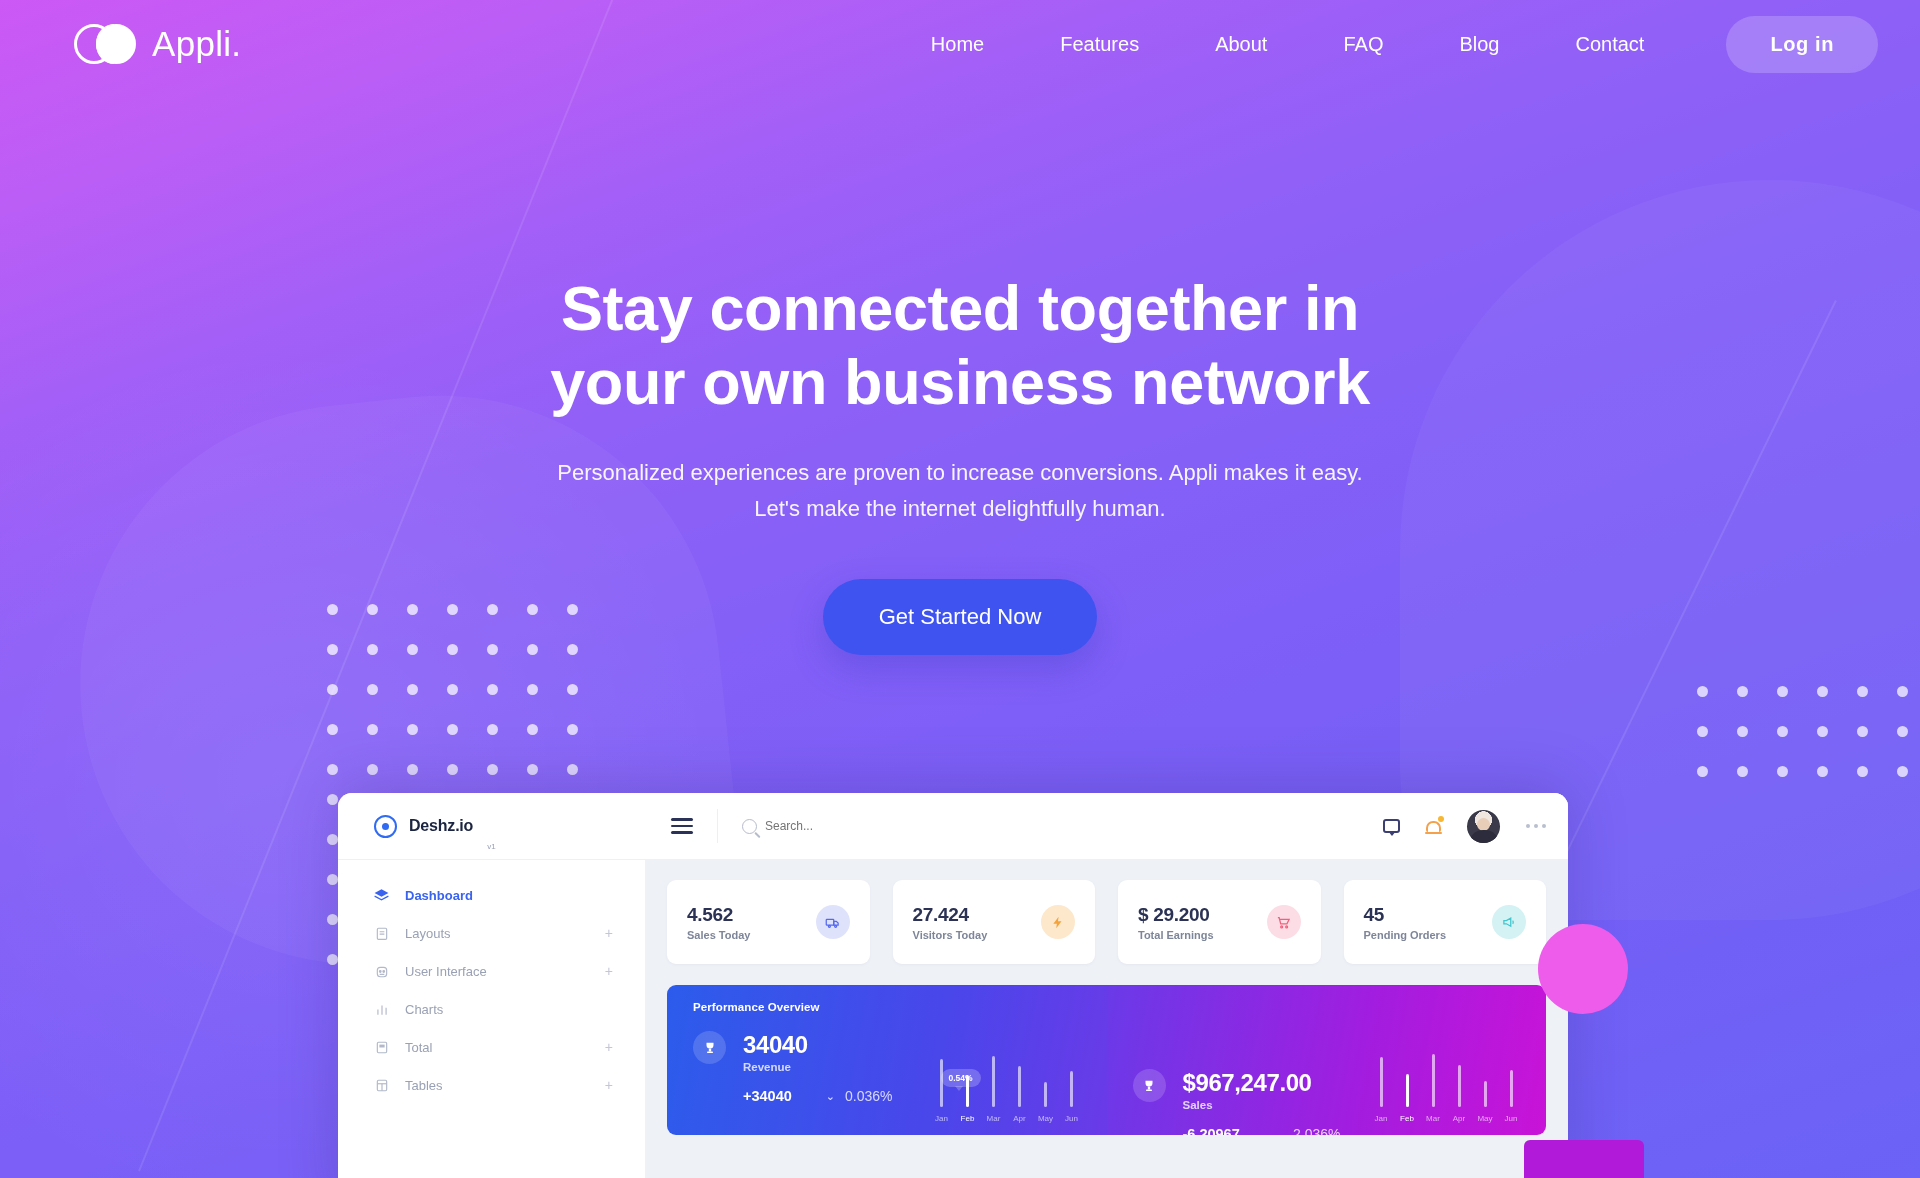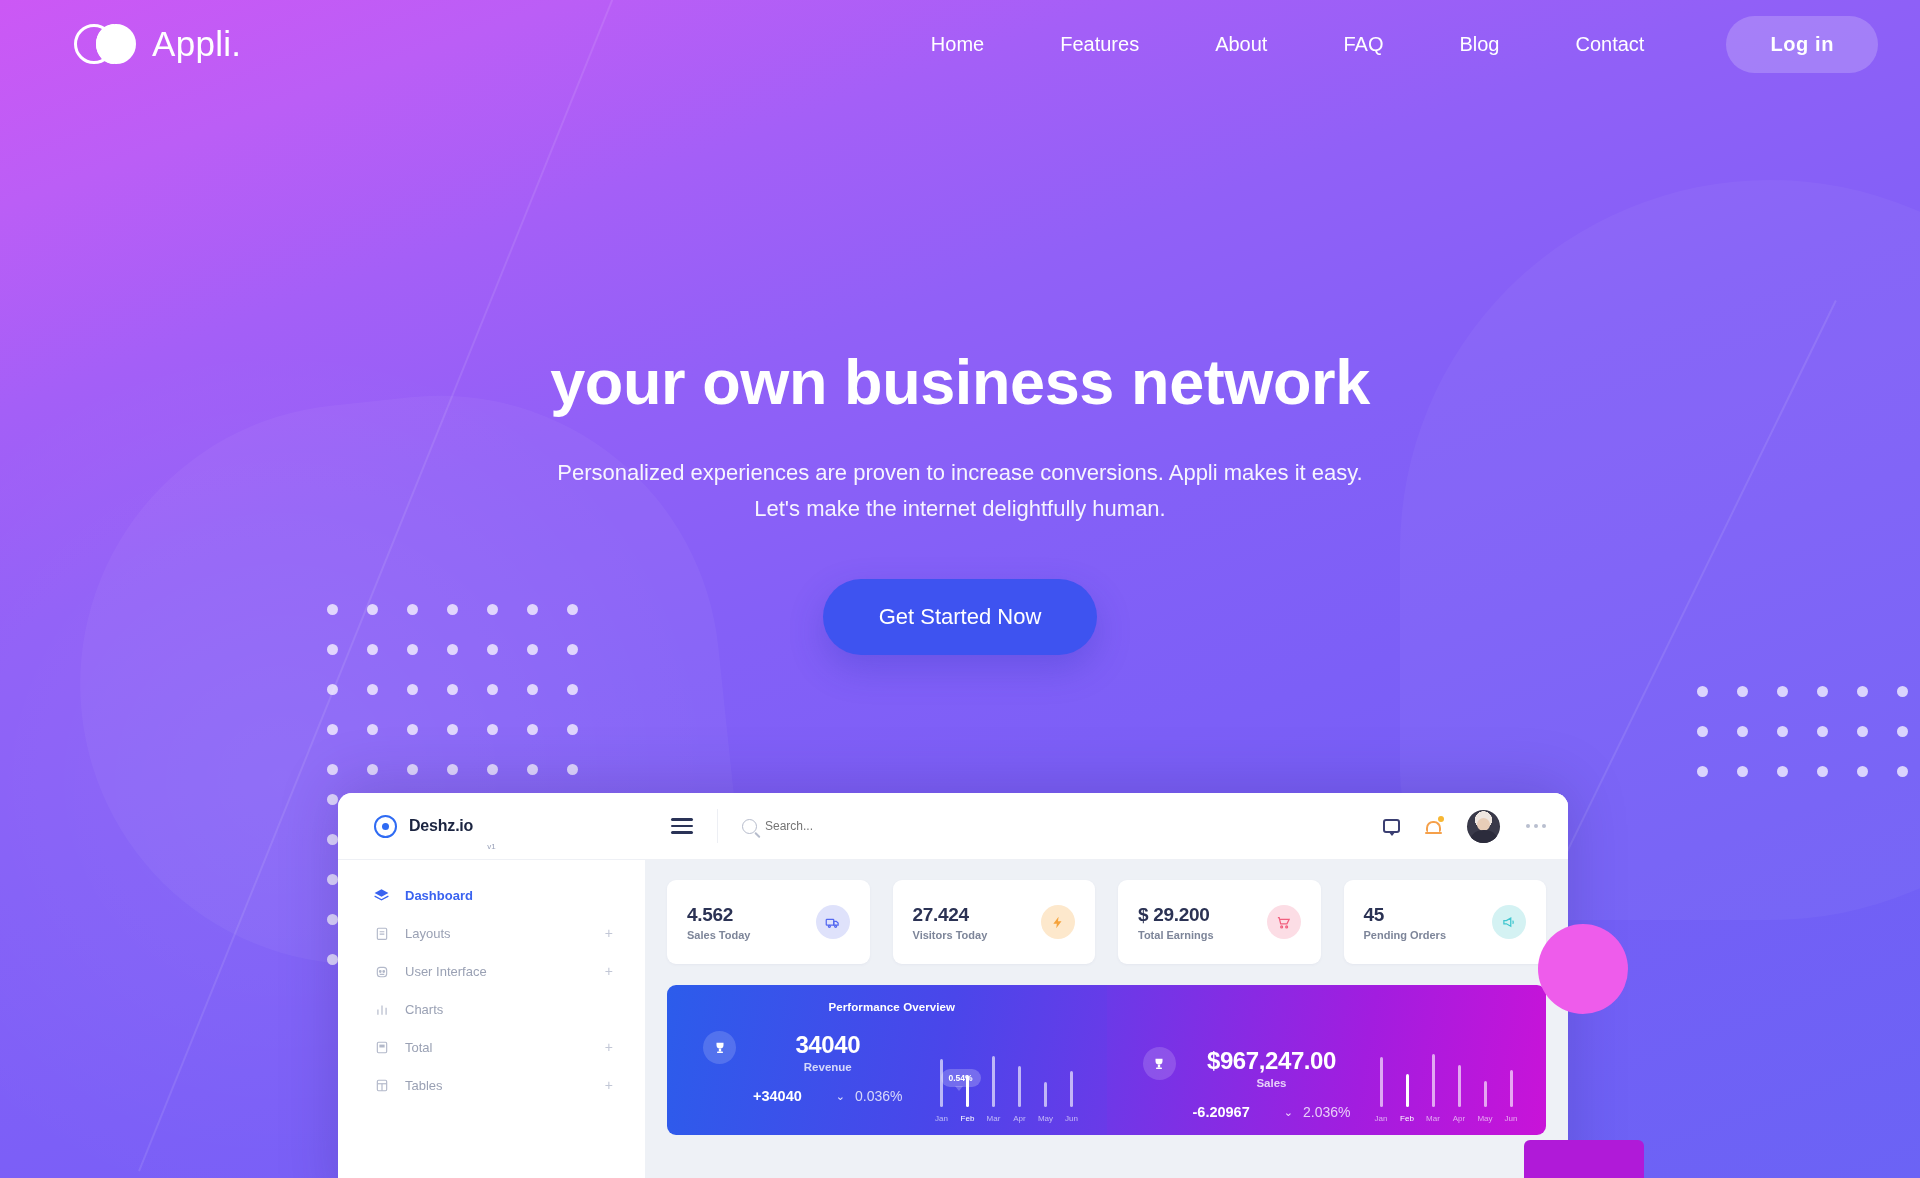--- a/index.html
+++ b/index.html
@@ -367,23 +367,23 @@
 
   .perf-row {
     display:flex;
     margin-top:21px;
     border-radius:9px;
     overflow:hidden;
     height:150px;
   }
   .perf-panel {
     flex:1;
-    padding:16px 26px 0 36px;
+    padding:16px 26px 0 26px;
     position:relative;
-    display:flex; flex-direction:column;text-align:center;
+    display:flex; flex-direction:column;
   }
   .perf-left {
     background: linear-gradient(100deg, #2c5ceb 0%, #4a46ea 62%, #6a3ae8 100%);
   }
   .perf-right {
     background: linear-gradient(100deg, #6a3ae8 0%, #a21ddf 58%, #c913d8 100%);
   }
   .perf-title {
     color:#ffffff; font-size:11.5px; font-weight:700;
     letter-spacing:0.1px;
@@ -471,21 +471,21 @@
       <a href="#">About</a>
       <a href="#">FAQ</a>
       <a href="#">Blog</a>
       <a href="#">Contact</a>
       <button class="login-btn">Log in</button>
     </nav>
   </div>
 
   <div class="hero-copy">
     <h1 class="headline">
-      <br>
+      <span>Stay connected together in</span><br>
       <span>your own business network</span>
     </h1>
     <p class="subhead">Personalized experiences are proven to increase conversions. Appli makes it easy. Let's make the internet delightfully human.</p>
     <button class="cta-btn">Get Started Now</button>
   </div>
 
   <div class="dotgrid dots-left" id="dots-left">
       <i></i>
       <i></i>
       <i></i>
@@ -761,21 +761,21 @@
                 </div>
                 <div class="mc-wrap">
                   <div class="mc-col">
                     <div class="mc-bar" style="height: 35.96px;"></div>
                     <div class="mc-lab">Jun</div>
                   </div>
                 </div>
               </div>
             </div>
             <div class="perf-panel perf-right">
-              <div class="perf-inner" style="margin-top: 46px;">
+              <div class="perf-inner" style="margin-top: 68px;">
                 <div class="trophy">
                   <svg width="14" height="14" viewBox="0 0 24 24" fill="currentColor">
                     <path d="M6 3h12v4a6 6 0 0 1-12 0V3z"></path>
                     <rect x="10" y="13" width="4" height="5"></rect>
                     <rect x="7" y="18" width="10" height="2.5" rx="1"></rect>
                   </svg>
                 </div>
                 <div class="perf-nums">
                   <div class="perf-big">$967,247.00</div>
                   <div class="perf-sub">Sales</div>

